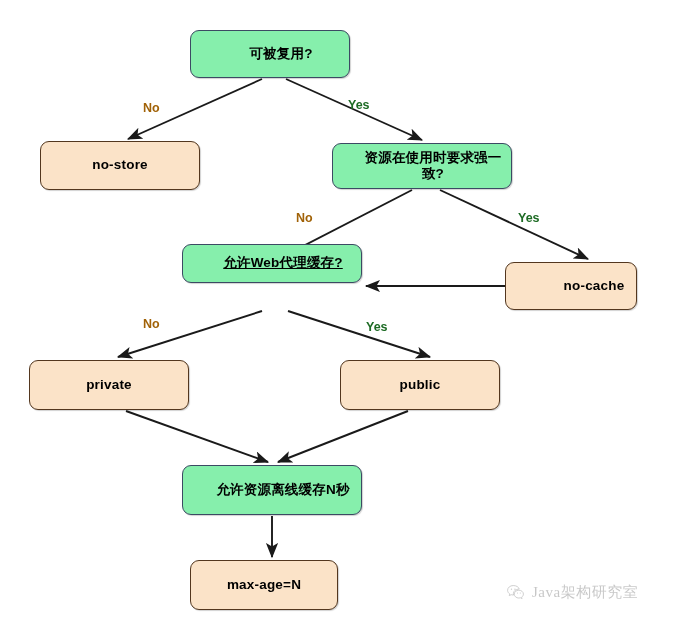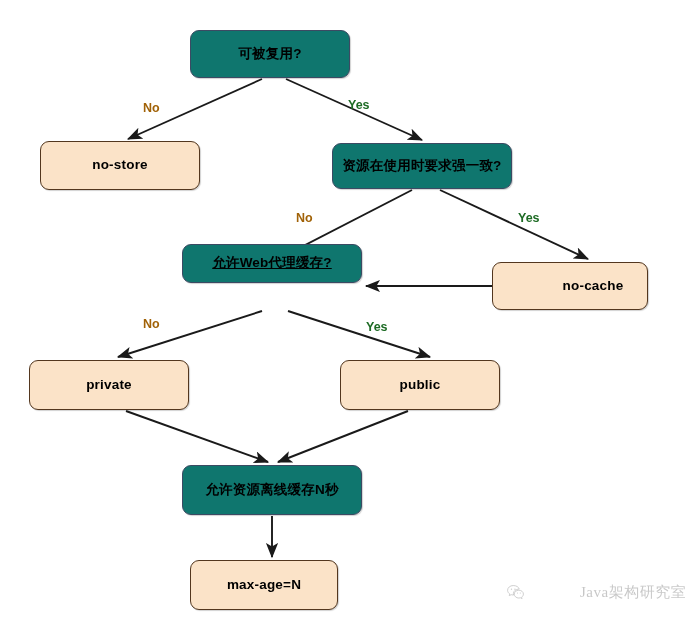--- a/index.html
+++ b/index.html
@@ -34,23 +34,24 @@
     text-align: center;
     border-radius: 9px;
     font-size: 13.5px;
     font-weight: bold;
     line-height: 1.2;
     letter-spacing: 0.2px;
     color: #000000;
     z-index: 2;
   }
   .node.decision {
-    background: #0f766e;
+    background: #86efac;
     border: 1.6px solid #3c4a63;
     box-shadow: 1px 1px 1px rgba(0,0,0,0.18);
+    padding-left: 22px;
   }
   .node.terminal {
     background: #fbe3c8;
     border: 1.6px solid #53371f;
     box-shadow: 1px 1px 1px rgba(0,0,0,0.18);
   }
   .node .label {
     display: block;
     padding: 0 6px;
   }
@@ -71,21 +72,20 @@
     gap: 7px;
     opacity: 0.30;
     z-index: 4;
     user-select: none;
   }
   #watermark .wm-text {
     font-size: 15px;
     color: #4a4a4a;
     letter-spacing: 0.5px;
     font-family: "Liberation Serif", "DejaVu Serif", serif;
-    margin-left: 48px;
   }
   #watermark .wm-icon {
     width: 19px;
     height: 19px;
     flex: 0 0 19px;
   }
 </style>
 </head>
 <body>
 
@@ -117,21 +117,21 @@
       </div>
       <div class="node terminal" style="left: 40px; top: 141px; width: 160px; height: 49px;">
         <span class="label">no-store</span>
       </div>
       <div class="node decision" style="left: 332px; top: 143px; width: 180px; height: 46px; justify-content: center;">
         <span class="label">资源在使用时要求强一致?</span>
       </div>
       <div class="node decision" style="left: 182px; top: 244px; width: 180px; height: 39px; text-decoration: underline;">
         <span class="label">允许Web代理缓存?</span>
       </div>
-      <div class="node terminal" style="left: 492px; top: 262px; width: 156px; height: 48px; padding-left: 46px;">
+      <div class="node terminal" style="left: 505px; top: 262px; width: 132px; height: 48px; padding-left: 46px;">
         <span class="label">no-cache</span>
       </div>
       <div class="node terminal" style="left: 29px; top: 360px; width: 160px; height: 50px;">
         <span class="label">private</span>
       </div>
       <div class="node terminal" style="left: 340px; top: 360px; width: 160px; height: 50px;">
         <span class="label">public</span>
       </div>
       <div class="node decision" style="left: 182px; top: 465px; width: 180px; height: 50px;">
         <span class="label">允许资源离线缓存N秒</span>

